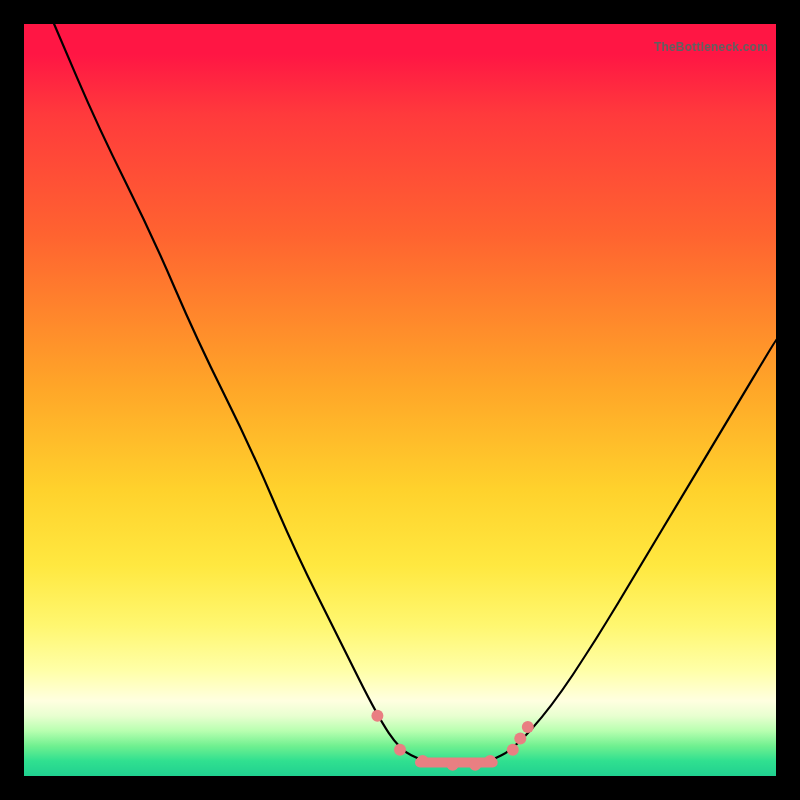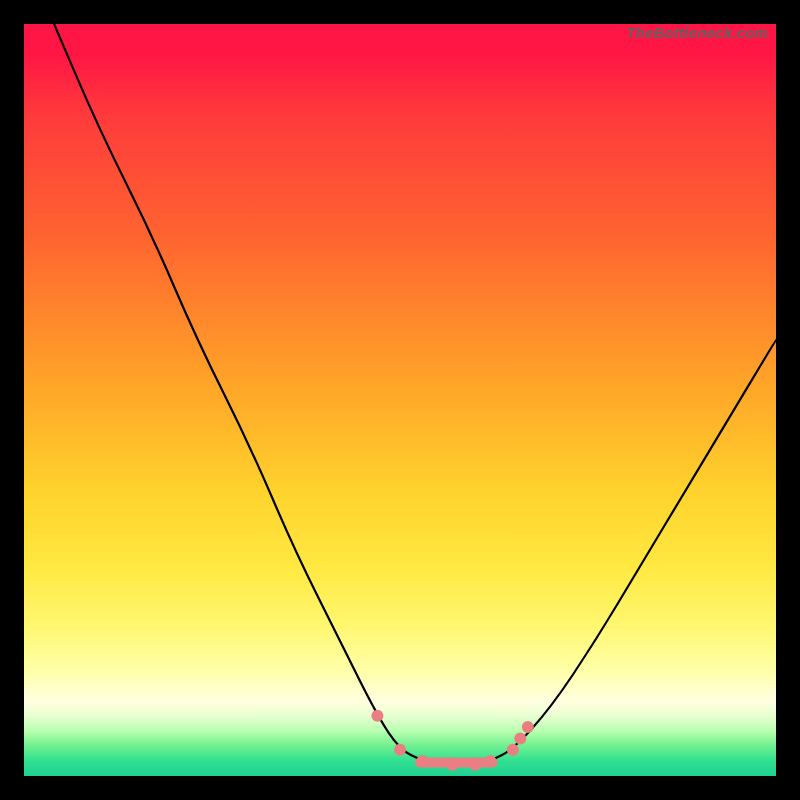--- a/index.html
+++ b/index.html
@@ -40,28 +40,27 @@
       #ffffe0 90%,
       #e8ffd0 92%,
       #b8ffb0 94%,
       #70f090 96%,
       #30e090 98%,
       #20d090 100%
     );
   }
   .attribution {
     position: absolute;
-    top: 0px;
+    top: 16px;
     right: 8px;
     font-family: Arial, Helvetica, sans-serif;
-    font-size: 15px;
+    font-size: 12px;
     font-weight: 600;
     color: #606060;
     letter-spacing: 0.2px;
-    font-style: italic;
   }
   svg.curve {
     position: absolute;
     left: 0;
     top: 0;
     width: 752px;
     height: 752px;
     overflow: visible;
   }
 </style>

